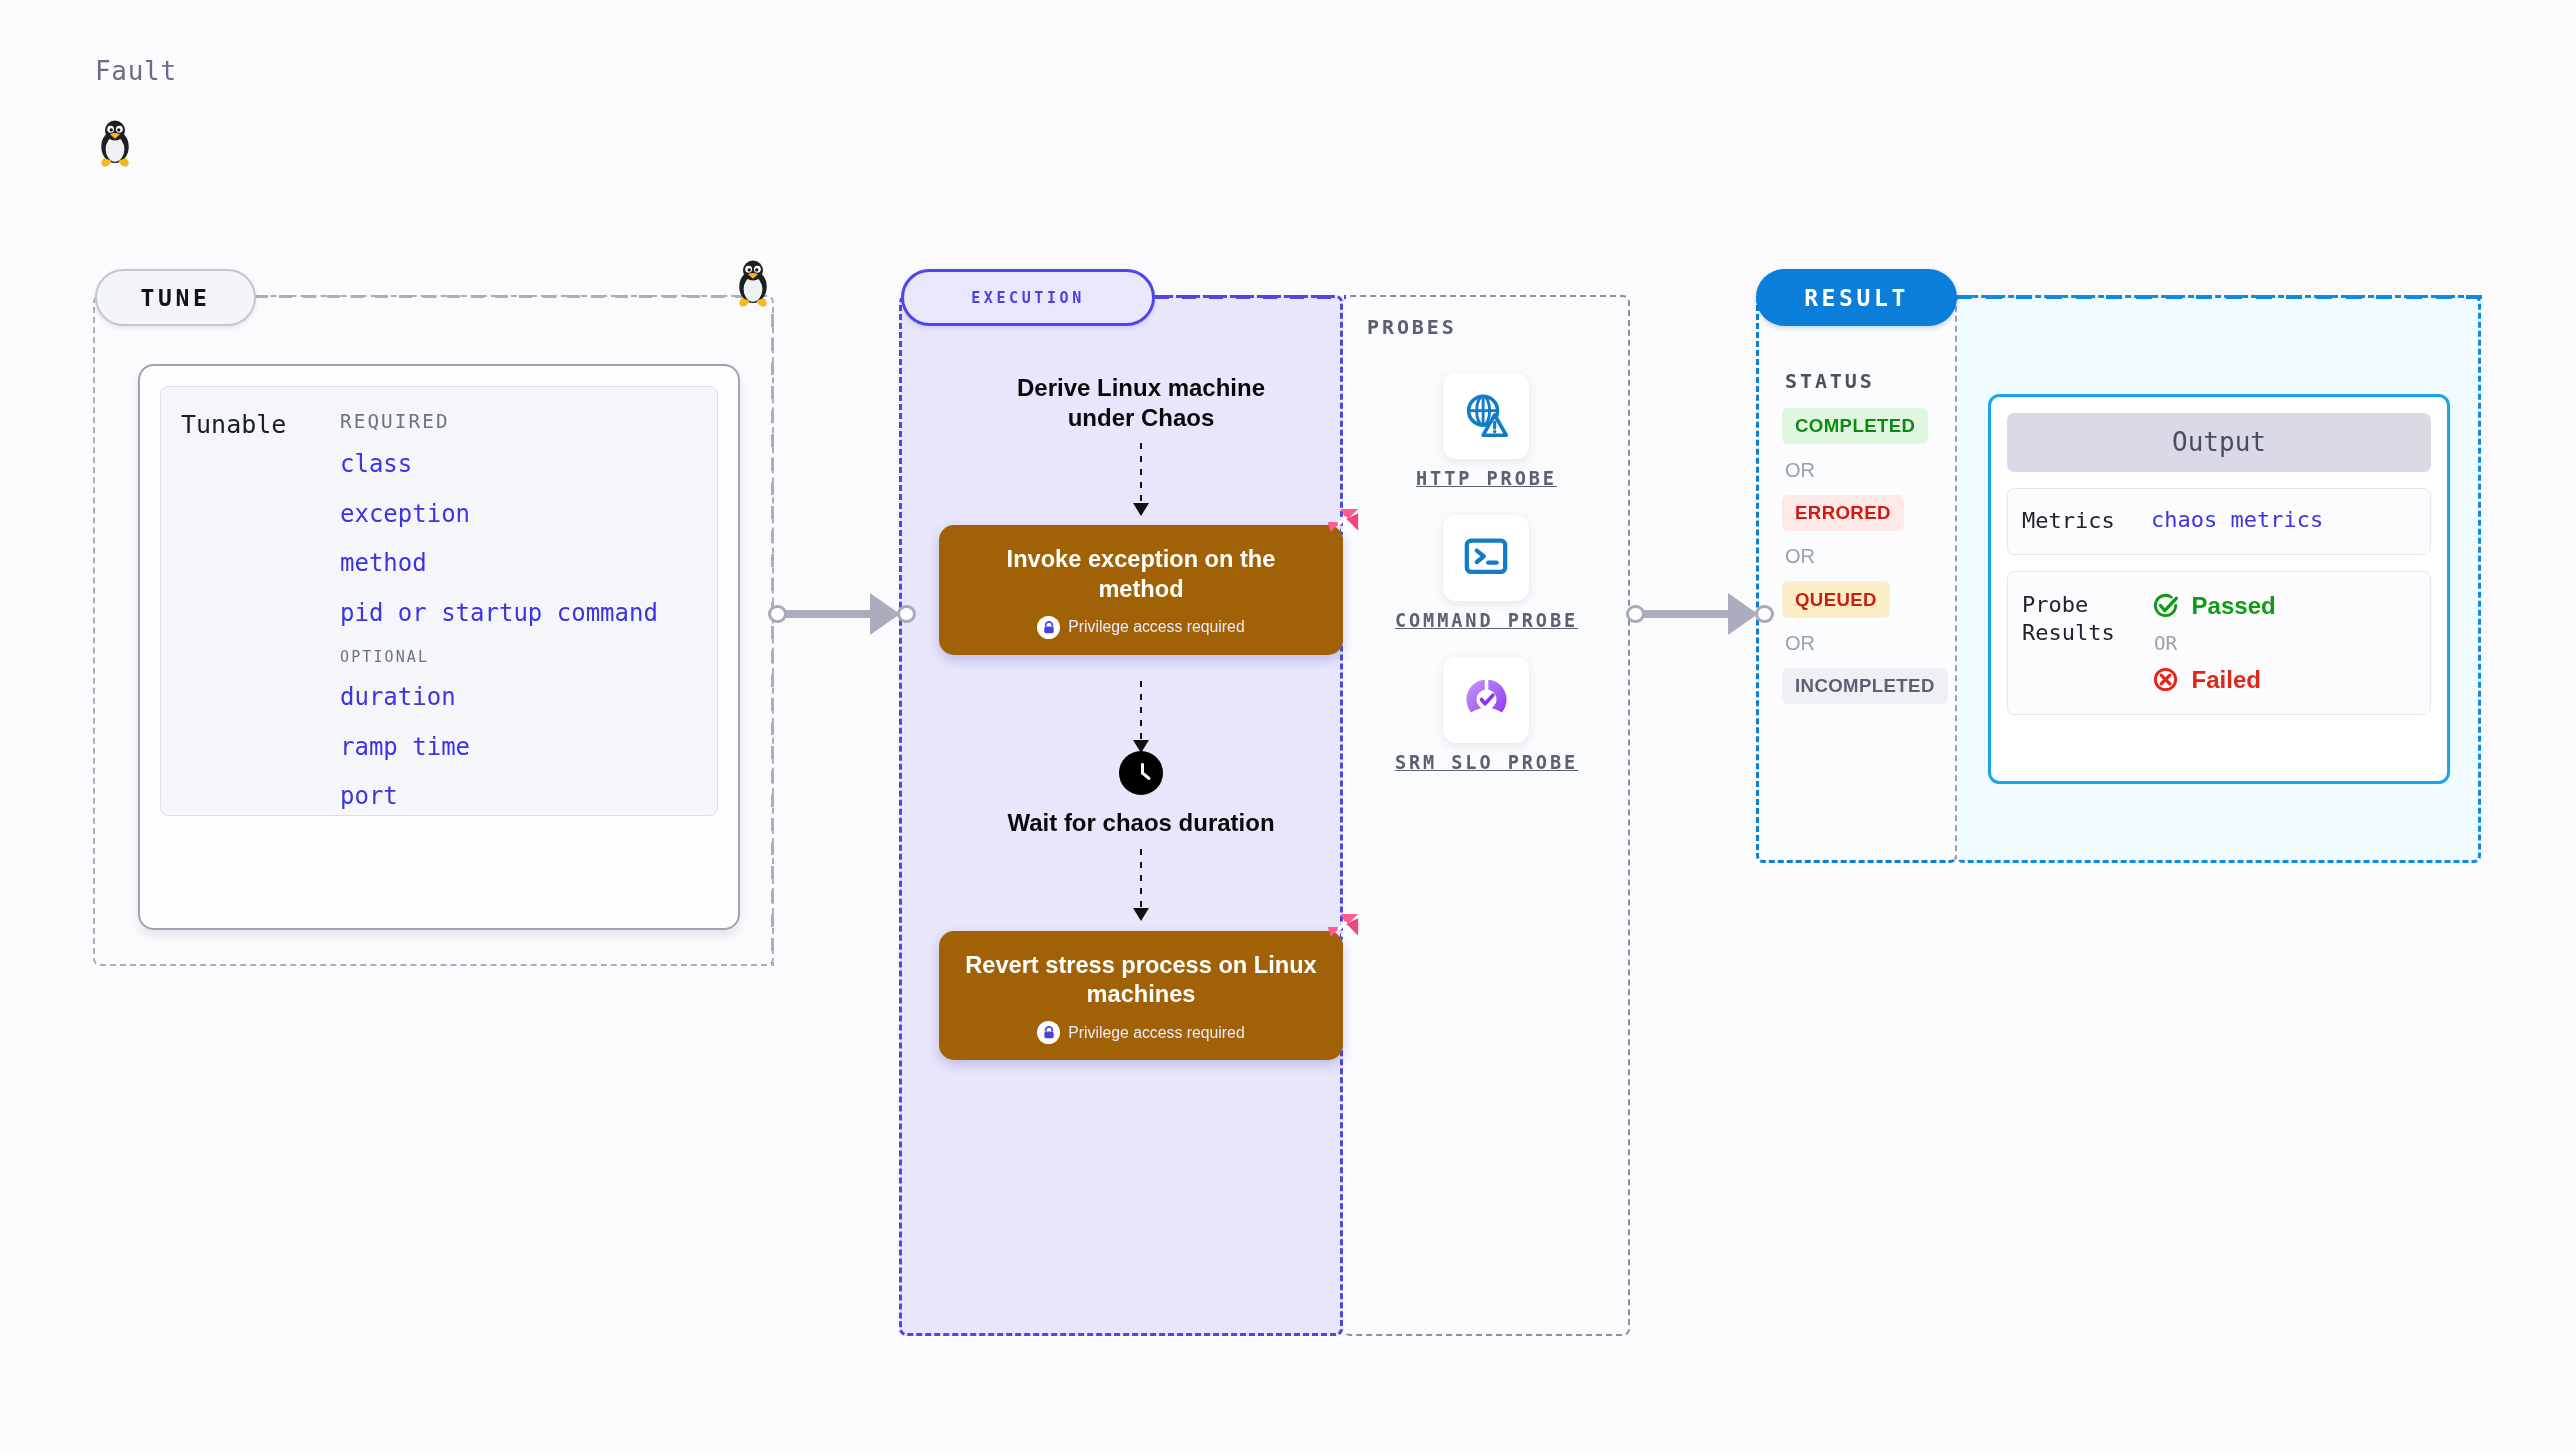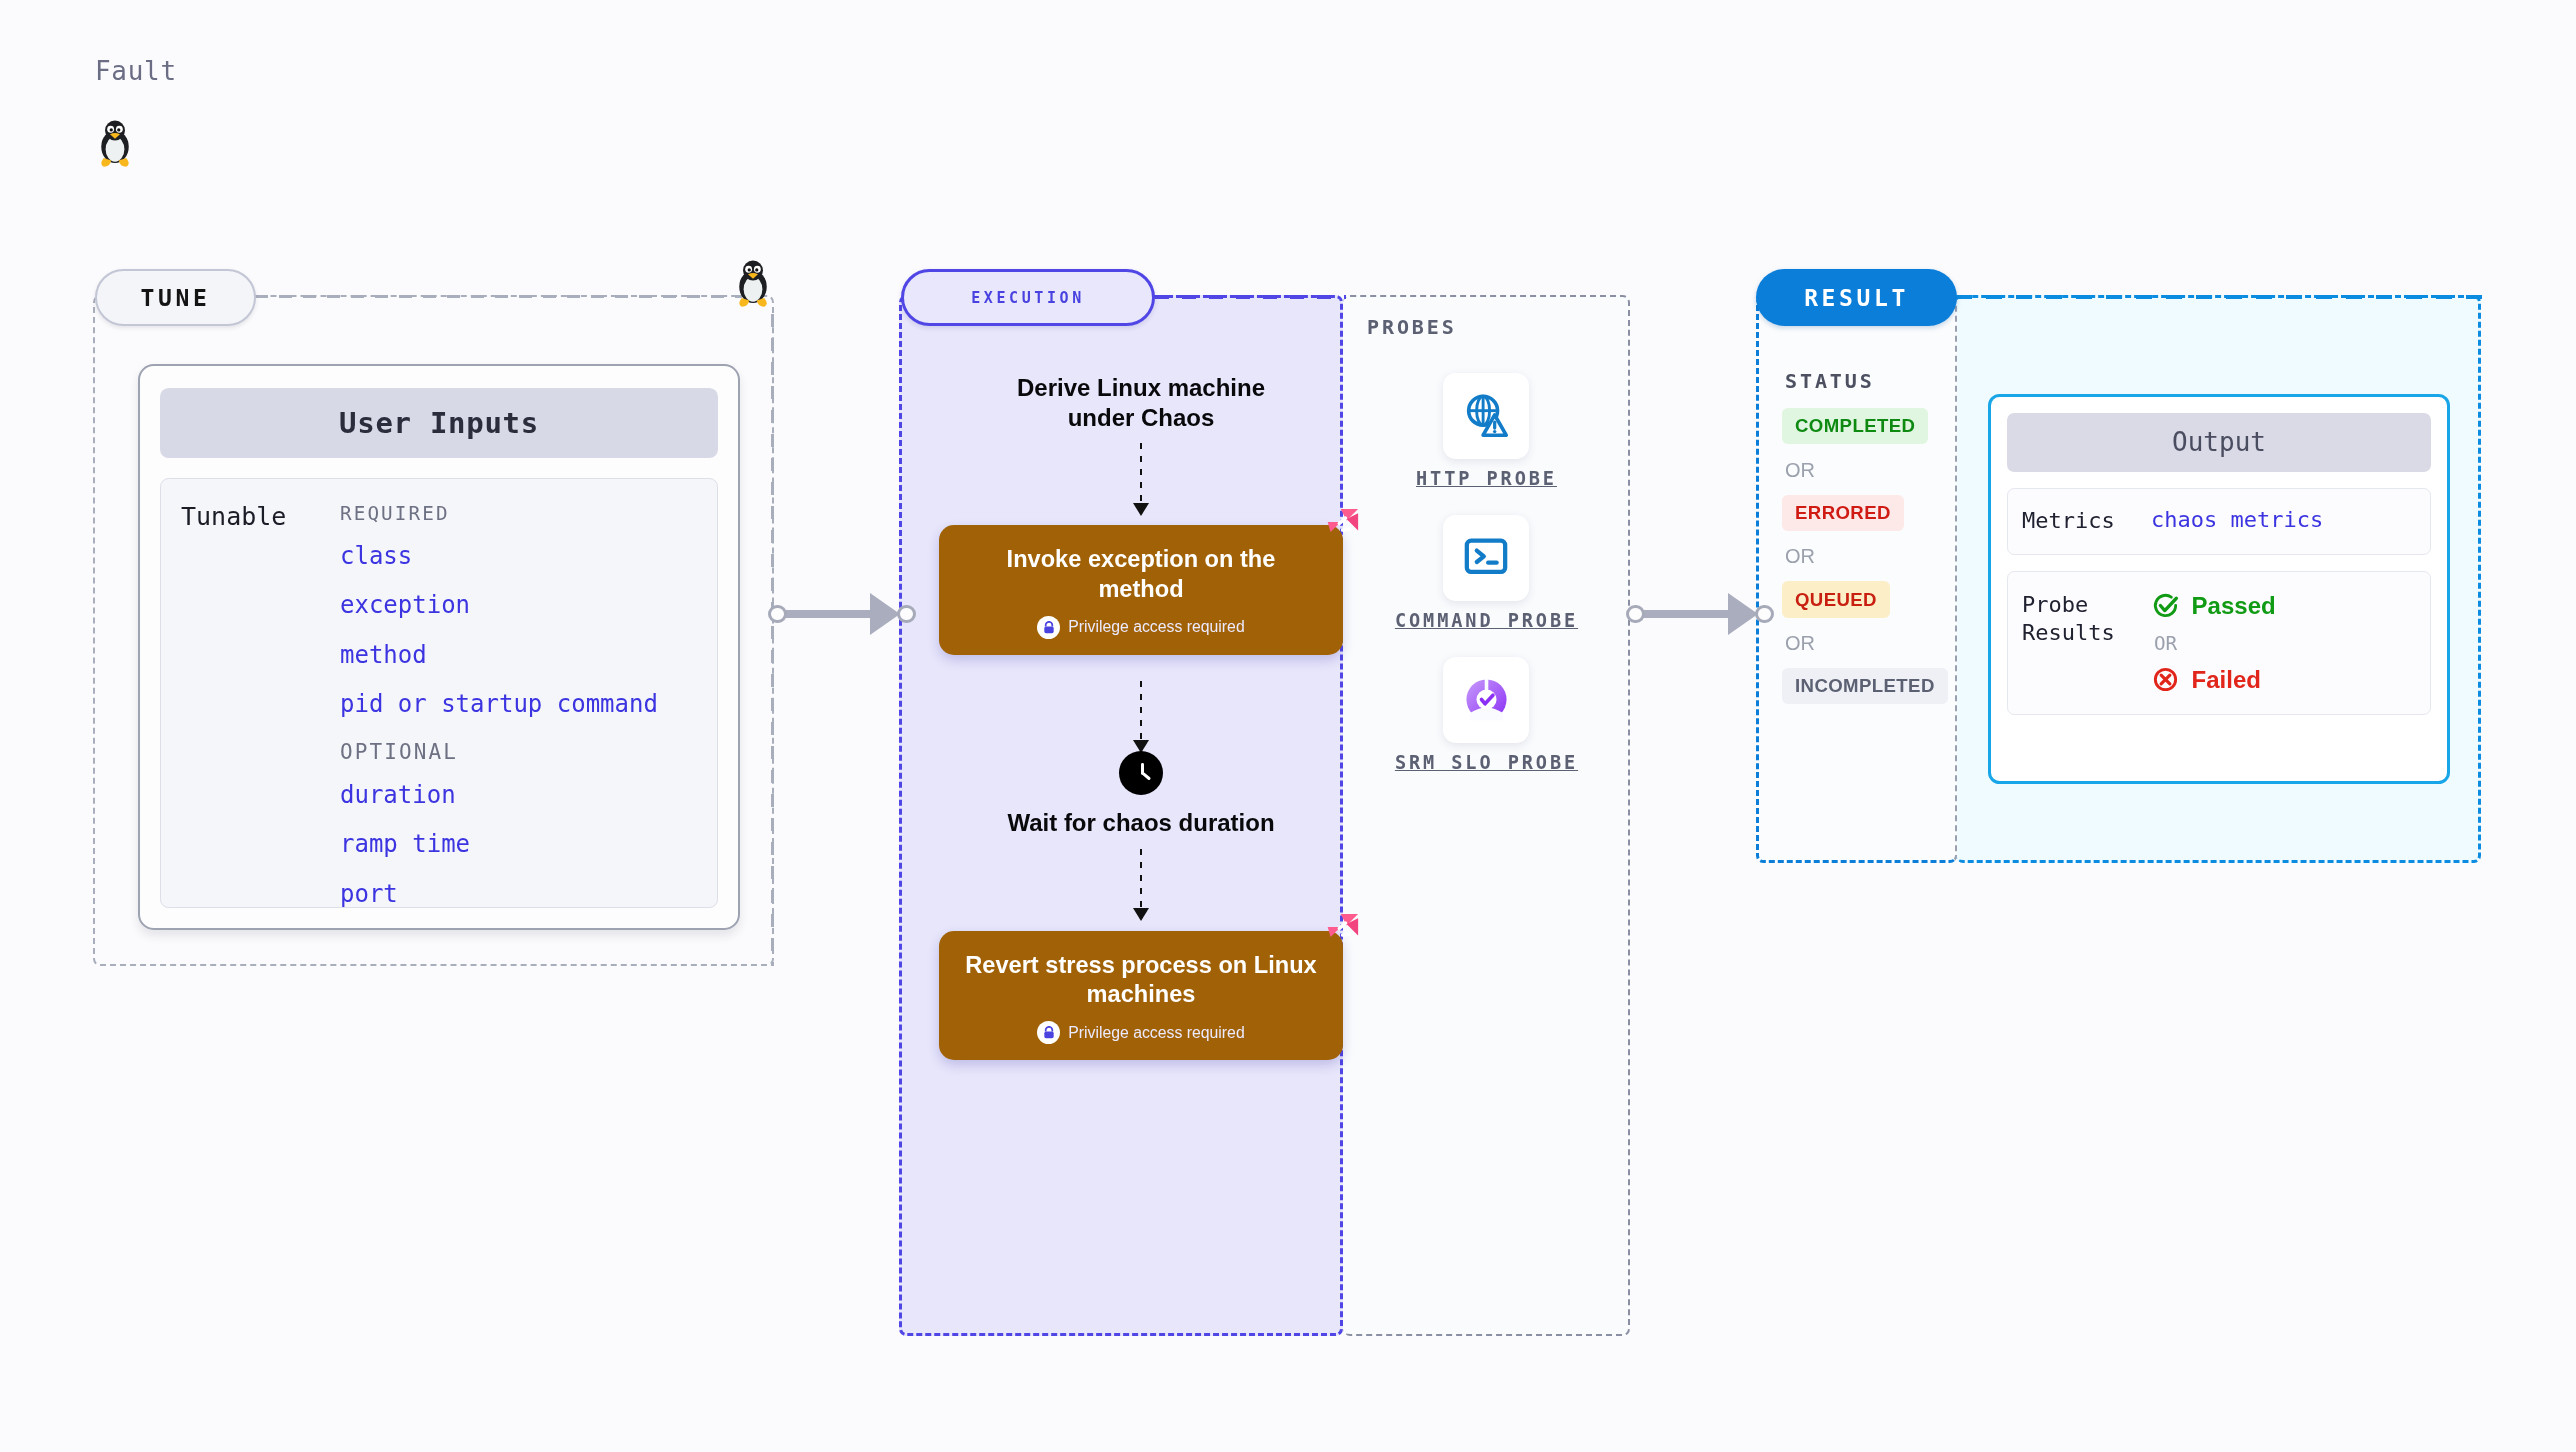--- a/index.html
+++ b/index.html
@@ -103,21 +103,21 @@
   .tunable-list { flex: 1; padding-right: 14.3px; }
   .req-head {
     font-family: "DejaVu Sans Mono", monospace; font-size: 19.3px; color: #6d7183;
     letter-spacing: 2.1px; margin-bottom: 17px;
   }
   .tunable-item {
     font-family: "DejaVu Sans Mono", monospace; font-size: 24px; color: #3b34e0;
     margin: 0 0 21.5px 0; padding-left: 0;
   }
   .opt-head {
-    font-family: "DejaVu Sans Mono", monospace; font-size: 21px; color: #6d7183;
+    font-family: "DejaVu Sans Mono", monospace; font-size: 15px; color: #6d7183;
     letter-spacing: 2.1px; margin: 21px 0 17px 0;
   }
 
   
   .exec-flow {
     position: absolute; left: 899px; top: 373px; width: 444px;
     display: flex; flex-direction: column; align-items: center; padding-left: 40px;
   }
   .flow-text {
     font-size: 24px; font-weight: 700; color: #09090b; text-align: center;
@@ -303,21 +303,20 @@
         <circle cx="39" cy="18" r="5.5" fill="#fff"></circle>
       <circle cx="26" cy="19" r="2.6" fill="#111"></circle>
         <circle cx="38" cy="19" r="2.6" fill="#111"></circle>
       <path d="M24 26 L32 33 L40 26 Q32 22 24 26Z" fill="#f7b71d"></path>
       <path d="M14 64 Q6 74 14 78 Q24 78 26 68Z" fill="#f7b71d"></path>
       <path d="M50 64 Q58 74 50 78 Q40 78 38 68Z" fill="#f7b71d"></path>
     </svg>
   </div>
 
   <div class="tune-card">
-    <div class="tune-card-title">User Inputs</div>
     <div class="tune-card-body">
       <div class="tunable-label">Tunable</div>
       <div class="tunable-list">
         <div class="req-head">REQUIRED</div>
         <div class="tunable-item">class</div>
         <div class="tunable-item">exception</div>
         <div class="tunable-item">method</div>
         <div class="tunable-item">pid or startup command</div>
         <div class="opt-head">OPTIONAL</div>
         <div class="tunable-item">duration</div>

